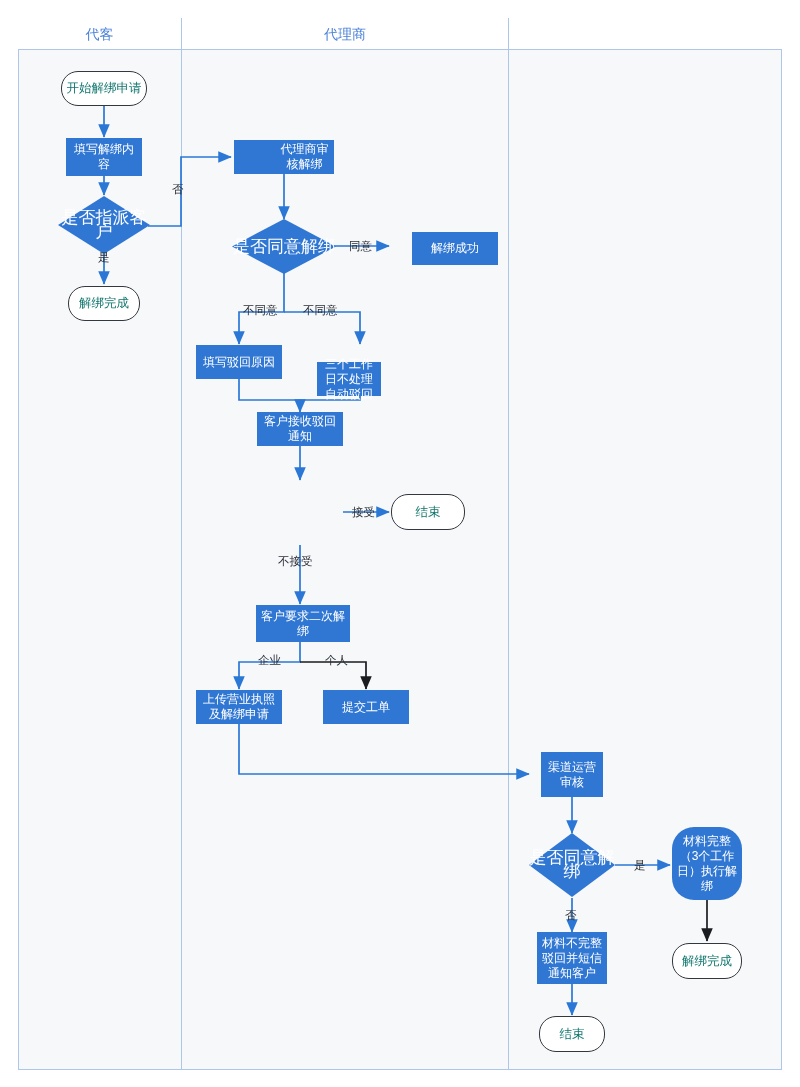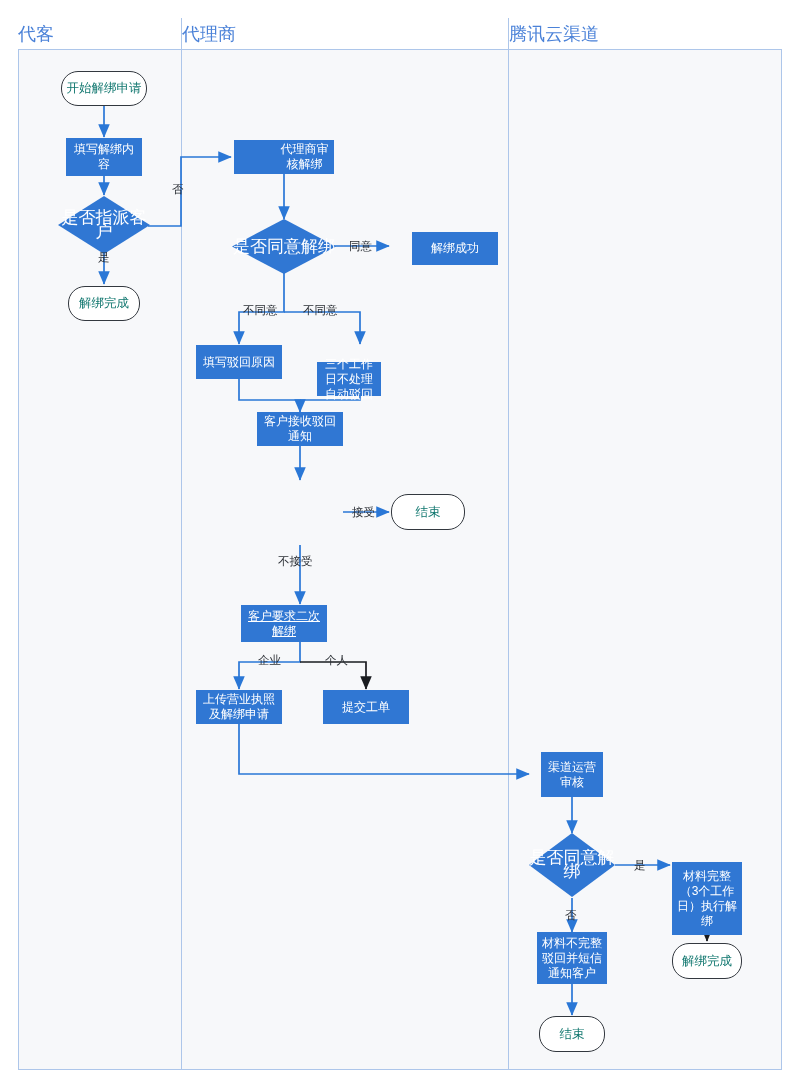--- a/index.html
+++ b/index.html
@@ -2,22 +2,22 @@
 <html><head>
 <meta charset="utf-8">
 <style>
   html,body{margin:0;padding:0;background:#ffffff;}
   body{font-family:"Liberation Sans","DejaVu Sans",sans-serif;}
   #canvas{position:relative;width:800px;height:1087px;background:#ffffff;overflow:hidden;}
   .lane-frame{position:absolute;left:18px;top:18px;width:764px;height:1052px;
       border:1px solid #adc6ea;background:#f7f8fa;box-sizing:border-box;}
   .lane-header{position:absolute;left:18px;top:18px;width:764px;height:32px;
       background:#ffffff;border-bottom:1px solid #adc6ea;box-sizing:border-box;}
-  .lane-title{position:absolute;top:18px;height:32px;line-height:32px;
-      color:#4b82d8;font-size:18px;}
+  .lane-title{position:absolute;top:18px;height:32px;line-height:32px;text-align:center;
+      color:#4b82d8;font-size:14px;}
   .vdiv{position:absolute;width:1px;background:#adc6ea;top:18px;height:1052px;}
   .node{position:absolute;box-sizing:border-box;display:flex;align-items:center;
       justify-content:center;text-align:center;}
   .proc{background:#3077d3;color:#ffffff;font-size:12px;line-height:15px;padding:2px 3px;}
   .term{background:#ffffff;color:#0f766e;font-size:12.5px;border:1.6px solid #33383f;
       border-radius:17px;}
   .diamond-wrap{position:absolute;}
   .diamond-shape{position:absolute;inset:0;background:#3077d3;
       clip-path:polygon(50% 0,100% 50%,50% 100%,0 50%);}
   .diamond-text{position:absolute;inset:0;display:flex;align-items:center;
@@ -29,21 +29,20 @@
 </head>
 <body>
 
 <div id="canvas">
 
   <div class="lane-frame"></div>
   <div class="lane-header"></div>
 
   <div class="lane-title" style="left:18px;width:163px;">代客</div>
   <div class="lane-title" style="left:182px;width:326px;">代理商</div>
-  <div class="lane-title" style="left:509px;width:273px;">腾讯云渠道</div>
 
   <div class="vdiv" style="left:181px;"></div>
   <div class="vdiv" style="left:508px;"></div>
 
   <svg class="wires">
     <defs>
       <marker id="ar" markerWidth="9" markerHeight="9" refX="7.5" refY="3.4" orient="auto">
         <path d="M0,0 L8,3.4 L0,6.8 z" fill="#2a77d6"></path>
       </marker>
       <marker id="arb" markerWidth="9" markerHeight="9" refX="7.5" refY="3.4" orient="auto">
@@ -99,34 +98,34 @@
 
   <div class="node proc" style="left:196px;top:345px;width:86px;height:34px;">填写驳回原因</div>
 
   <div class="node proc" style="left:317px;top:362px;width:64px;height:34px;">三个工作日不处理自动驳回</div>
 
   <div class="node proc" style="left:257px;top:412px;width:86px;height:34px;">客户接收驳回通知</div>
 
 
   <div class="node term" style="left:391px;top:494px;width:74px;height:36px;">结束</div>
 
-  <div class="node proc" style="left:241px;top:605px;width:86px;height:37px;text-decoration:underline;">客户要求二次解绑</div>
+  <div class="node proc" style="left:256px;top:605px;width:94px;height:37px;">客户要求二次解绑</div>
 
   <div class="node proc" style="left:196px;top:690px;width:86px;height:34px;">上传营业执照及解绑申请</div>
 
   <div class="node proc" style="left:323px;top:690px;width:86px;height:34px;">提交工单</div>
 
   <div class="node proc" style="left:541px;top:752px;width:62px;height:45px;">渠道运营审核</div>
 
   <div class="diamond-wrap" style="left:529px;top:833px;width:86px;height:64px;">
     <div class="diamond-shape"></div>
     <div class="diamond-text">是否同意解绑</div>
   </div>
 
-  <div class="node proc" style="left:672px;top:862px;width:70px;height:73px;">材料完整（3个工作日）执行解绑</div>
+  <div class="node proc" style="left:672px;top:827px;width:70px;height:73px;border-radius:22px;">材料完整（3个工作日）执行解绑</div>
 
   <div class="node proc" style="left:537px;top:932px;width:70px;height:52px;">材料不完整驳回并短信通知客户</div>
 
   <div class="node term" style="left:672px;top:943px;width:70px;height:36px;">解绑完成</div>
 
   <div class="node term" style="left:539px;top:1016px;width:66px;height:36px;">结束</div>
 
   <div class="edge-label" style="left:172px;top:182px;">否</div>
   <div class="edge-label" style="left:98px;top:250px;">是</div>
   <div class="edge-label" style="left:349px;top:239px;">同意</div>

